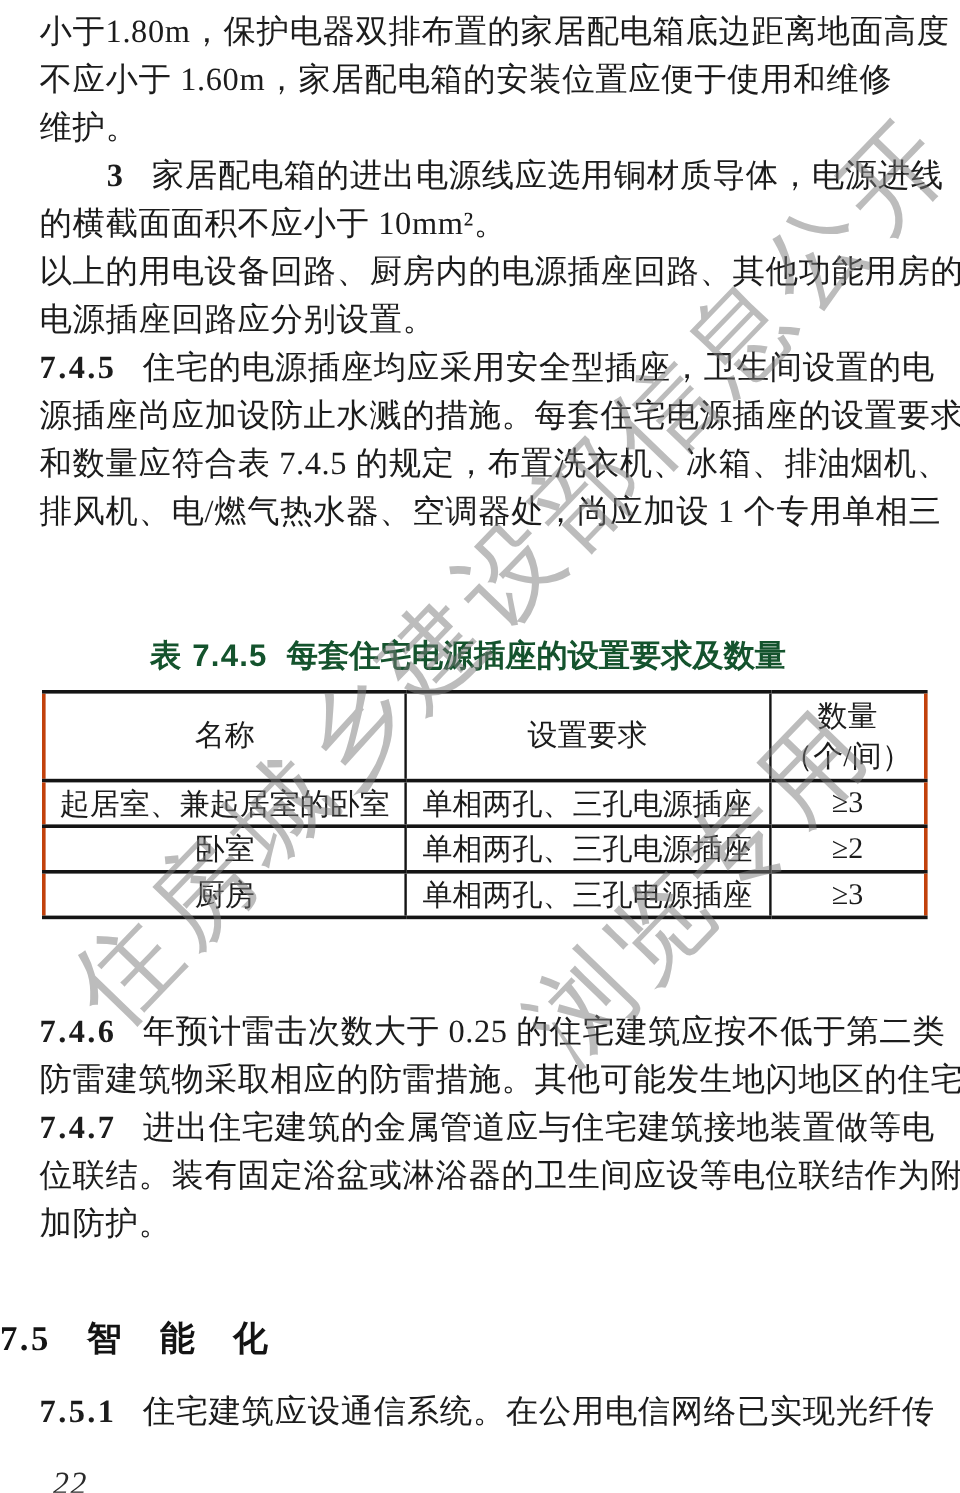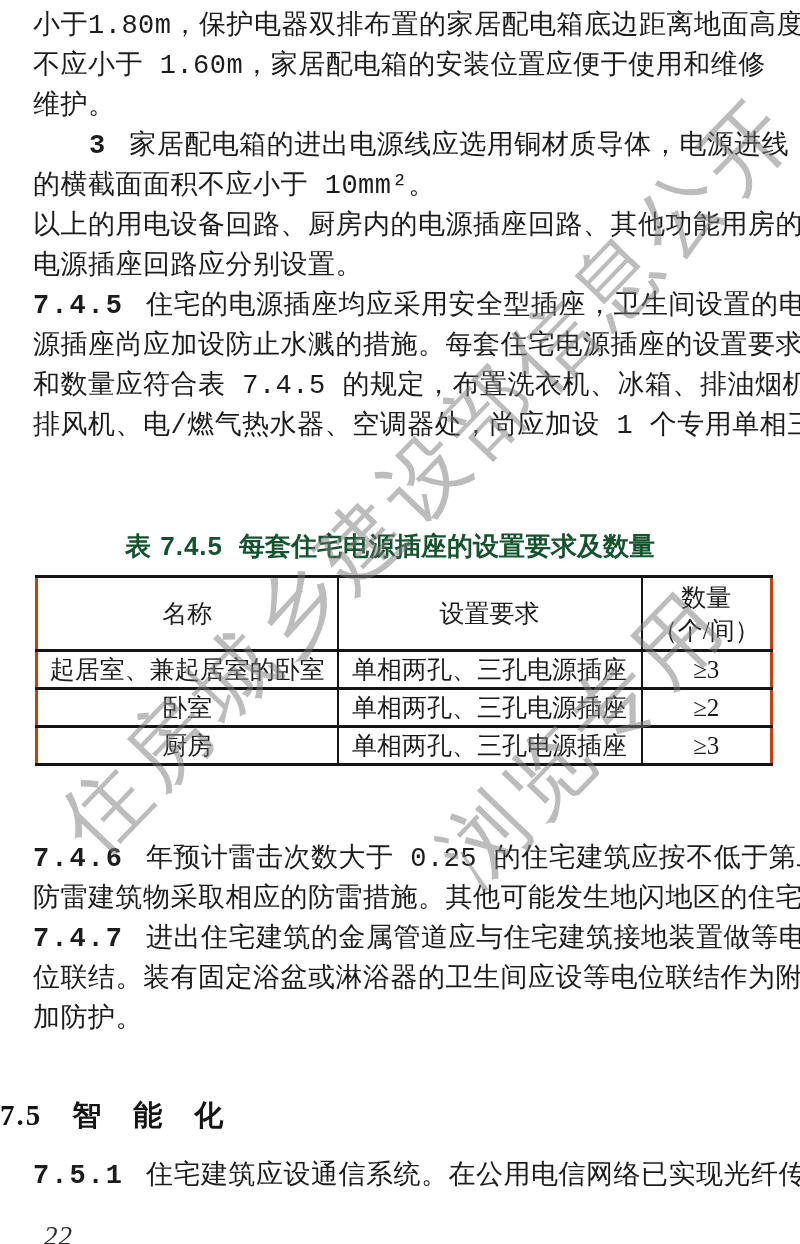--- a/index.html
+++ b/index.html
@@ -8,21 +8,21 @@
     font-family:"Liberation Serif","DejaVu Serif",serif;
     color:#1c1c1c;
   }
   .page{position:relative;width:800px;height:1244px;background:#ffffff;}
 
   
   .block{position:absolute;left:33px;width:745px;z-index:2;}
   .block-a{top:6px;}
   .block-b{top:839px;}
   .block-c{top:1156px;}
-  .line{height:40px;line-height:40px;font-size:27px;white-space:nowrap;letter-spacing:0.5px;font-family:Liberation Mono, monospace;}
+  .line{height:40px;line-height:40px;font-size:27px;white-space:nowrap;letter-spacing:0.5px;}
   .num{font-weight:bold;margin-right:22px;letter-spacing:2px;}
 
   
   .caption{
     position:absolute;top:529px;left:0;right:20px;text-align:center;z-index:2;
     font-family:"Liberation Sans","DejaVu Sans",sans-serif;
     font-weight:bold;font-size:26px;color:#14532d;
   }
   .cap-num{margin-right:16px;letter-spacing:1px;}
 

